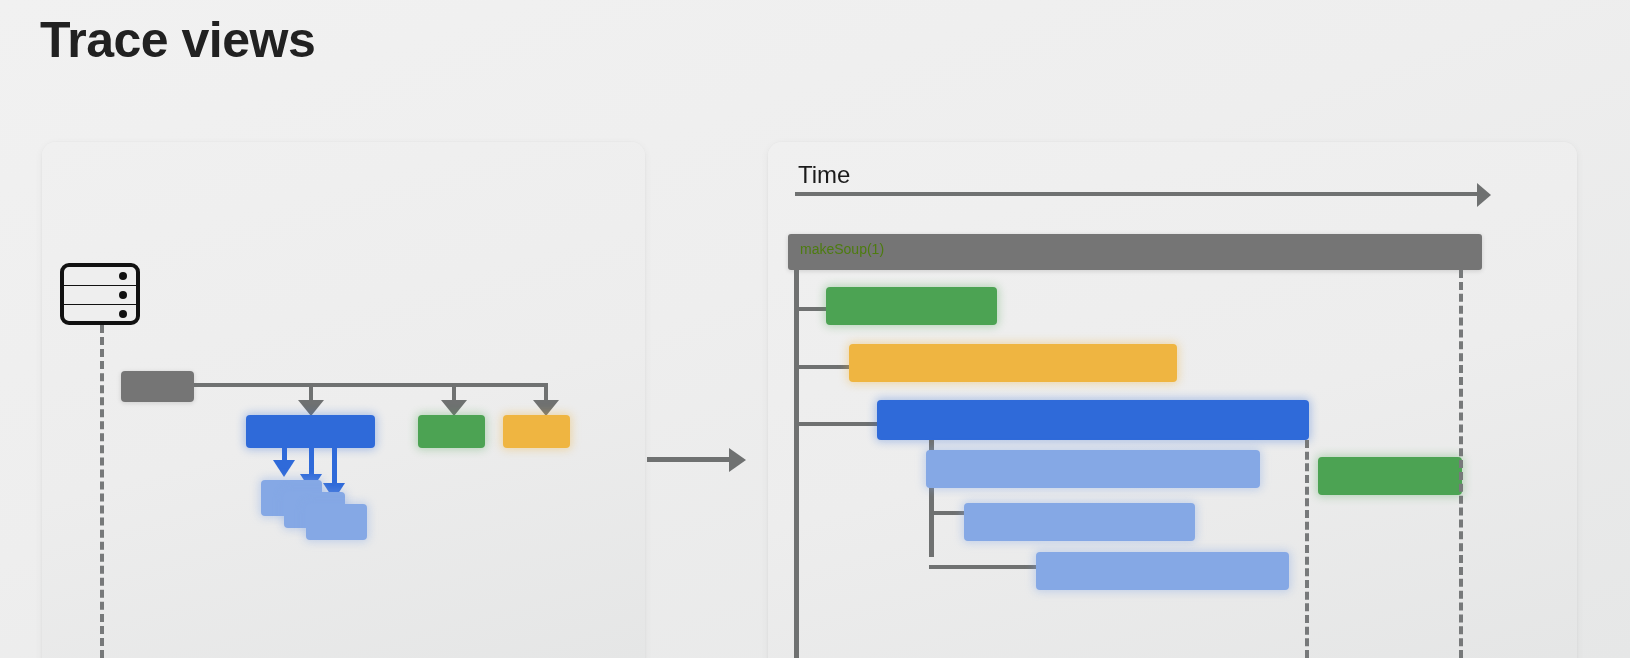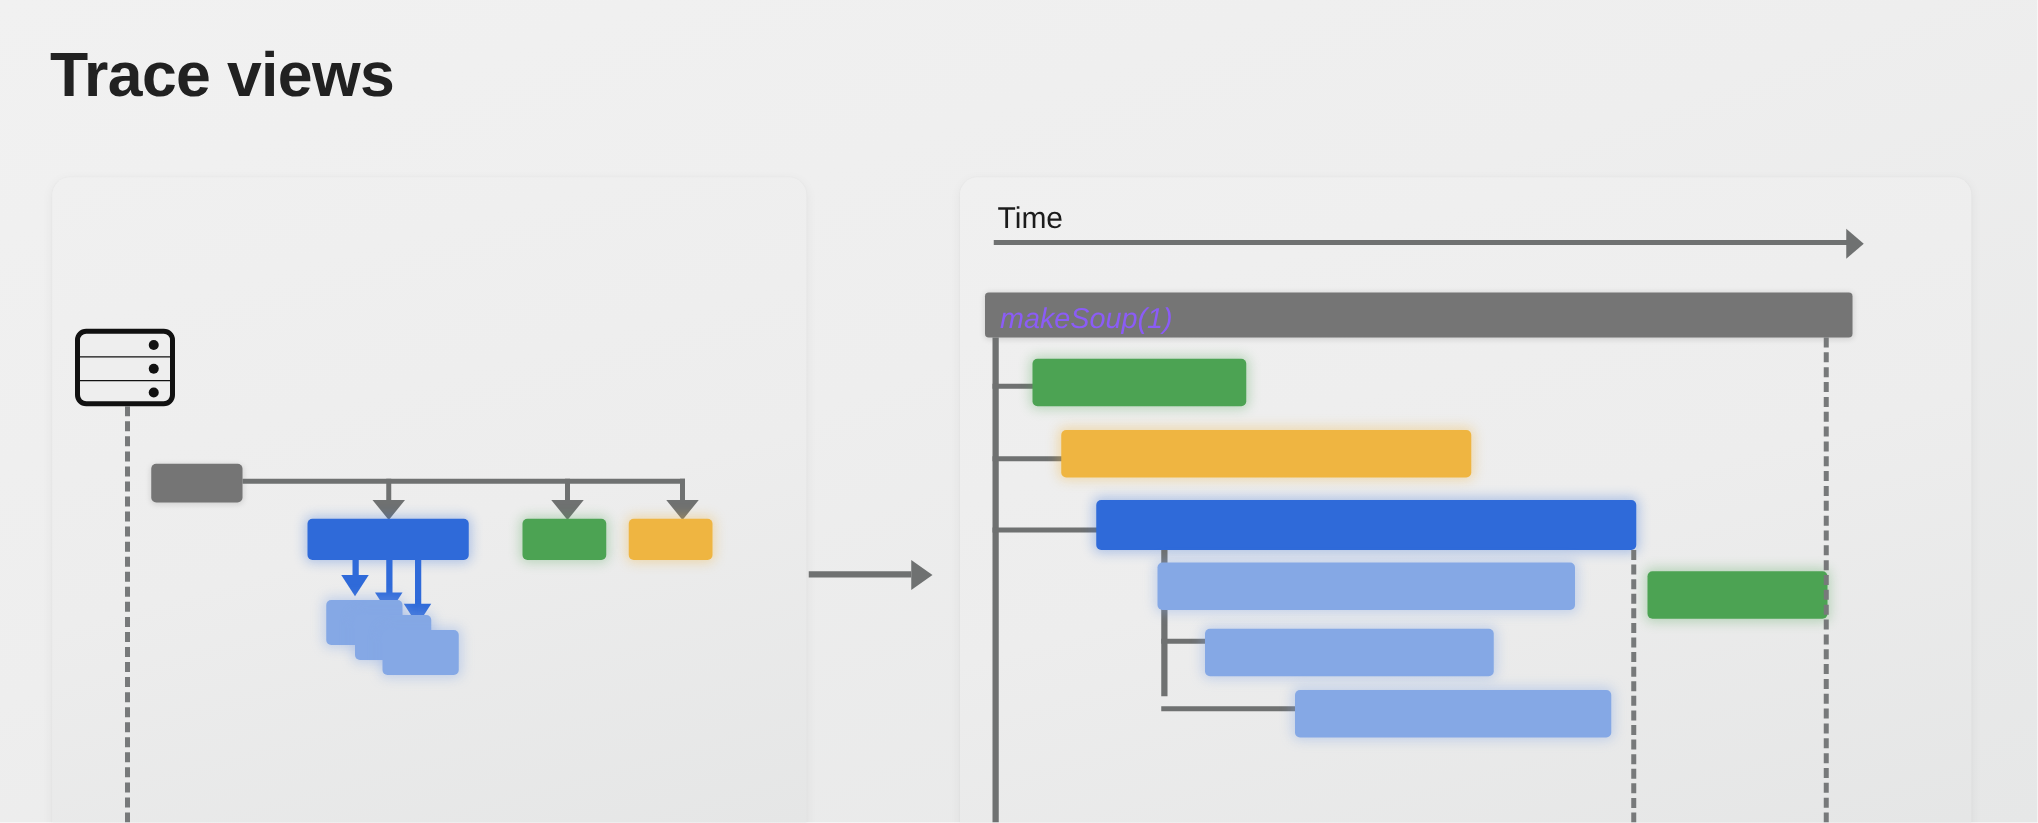--- a/index.html
+++ b/index.html
@@ -23,21 +23,20 @@
   #page-title {
     position: absolute;
     left: 40px;
     top: 12px;
     font-size: 50px;
     font-weight: bold;
     letter-spacing: -0.5px;
     color: #212121;
     line-height: 1.15;
     white-space: nowrap;
-    margin-top: 20px;
   }
 
   
   .panel {
     position: absolute;
     border-radius: 14px;
     background: linear-gradient(165deg, #f0f0f0 0%, #ededed 50%, #e4e5e5 100%);
     box-shadow: 0 2px 9px rgba(0,0,0,0.055), 0 0 0 1px rgba(0,0,0,0.012);
   }
   #panel-graph {
@@ -149,25 +148,24 @@
     top: 234px;
     width: 694px;
     height: 36px;
     background: #757575;
     border-radius: 3px;
   }
   #root-span-label {
     position: absolute;
     left: 800px;
     top: 242px;
-    font-size: 23px;
-    color: #8b5cf6;
+    font-size: 14px;
+    color: #4d7c0f;
     line-height: 1.1;
     white-space: nowrap;
-    font-style: italic;
   }
 </style>
 </head>
 <body>
 
 <div id="stage">
 
   <div id="page-title">Trace views</div>
 
   <div class="panel" id="panel-graph"></div>

